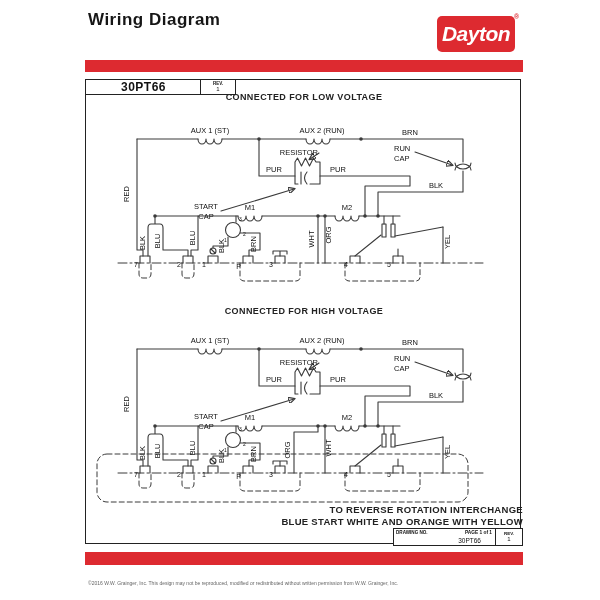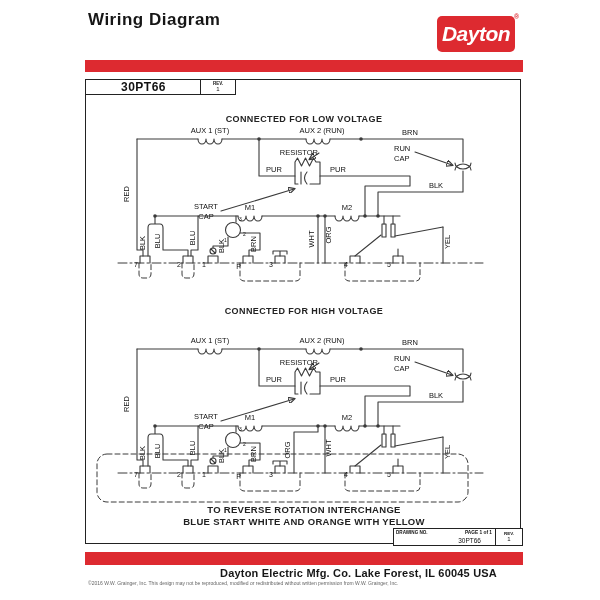--- a/index.html
+++ b/index.html
@@ -38,21 +38,21 @@
   .rev-box{
     left:200px;top:79px;width:36px;height:16px;border:1.6px solid #222;box-sizing:border-box;
     background:#fff;display:flex;flex-direction:column;align-items:center;justify-content:center;line-height:1;
   }
   .rev-box .rev-lbl{font-size:4.5px;font-weight:bold;}
   .rev-box .rev-val{font-size:6px;}
   .section-heading{
     left:85px;width:438px;text-align:center;font-size:9px;font-weight:bold;letter-spacing:.4px;color:#222;
   }
   .note{
-    left:85px;width:438px;text-align:center;font-size:9.5px;font-weight:bold;letter-spacing:.3px;color:#222;line-height:1.25;
+    left:85px;width:438px;text-align:right;font-size:9.5px;font-weight:bold;letter-spacing:.3px;color:#222;line-height:1.25;
   }
   .drawing-block{
     left:393px;top:528px;width:130px;height:18px;border:1.6px solid #222;box-sizing:border-box;
     display:flex;background:#fff;
   }
   .drawing-block .main-cell{position:relative;width:102px;border-right:1.6px solid #222;box-sizing:border-box;}
   .drawing-block .dn-label{position:absolute;left:2px;top:1px;font-size:4.6px;font-weight:bold;}
   .drawing-block .page-info{position:absolute;right:3px;top:1px;font-size:4.8px;font-weight:bold;}
   .drawing-block .dn-value{position:absolute;right:14px;bottom:1px;font-size:6.5px;}
   .drawing-block .rev-cell{position:relative;flex:1;display:flex;flex-direction:column;align-items:center;justify-content:center;line-height:1;}
@@ -89,21 +89,21 @@
   <span class="abs logo-reg">®</span>
   <div class="abs redbar-top"></div>
 
   <div class="abs main-border"></div>
   <div class="abs model-box">30PT66</div>
   <div class="abs rev-box">
     <span class="rev-lbl">REV.</span>
     <span class="rev-val">1</span>
   </div>
 
-  <div class="abs section-heading" style="top:114px">CONNECTED FOR LOW VOLTAGE</div>
+  <div class="abs section-heading" style="top:92px">CONNECTED FOR LOW VOLTAGE</div>
 
   <svg class="abs circuit" style="left:88px;top:122px" width="432" height="176" viewBox="0 0 432 176">
     <defs>
       <marker id="arwL" markerWidth="7" markerHeight="6" refX="5" refY="3" orient="auto">
         <path d="M0,0 L6,3 L0,6 Z" fill="#3a3a3a" stroke="none"></path>
       </marker>
     </defs>
     <g>
 
       <path d="M49,17 H110"></path>
@@ -336,16 +336,15 @@
       <span class="page-info">PAGE 1 of 1</span>
       <span class="dn-value">30PT66</span>
     </div>
     <div class="rev-cell">
       <span class="rev-lbl">REV.</span>
       <span class="rev-val">1</span>
     </div>
   </div>
 
   <div class="abs redbar-bottom"></div>
-  <div class="abs company-line">Dayton Electric Mfg. Co.  Lake Forest, IL  60045  USA</div>
   <div class="abs copyright">©2016 W.W. Grainger, Inc.   This design may not be reproduced, modified or redistributed without written permission from W.W. Grainger, Inc.</div>
 
 </div>
 
 </body></html>

